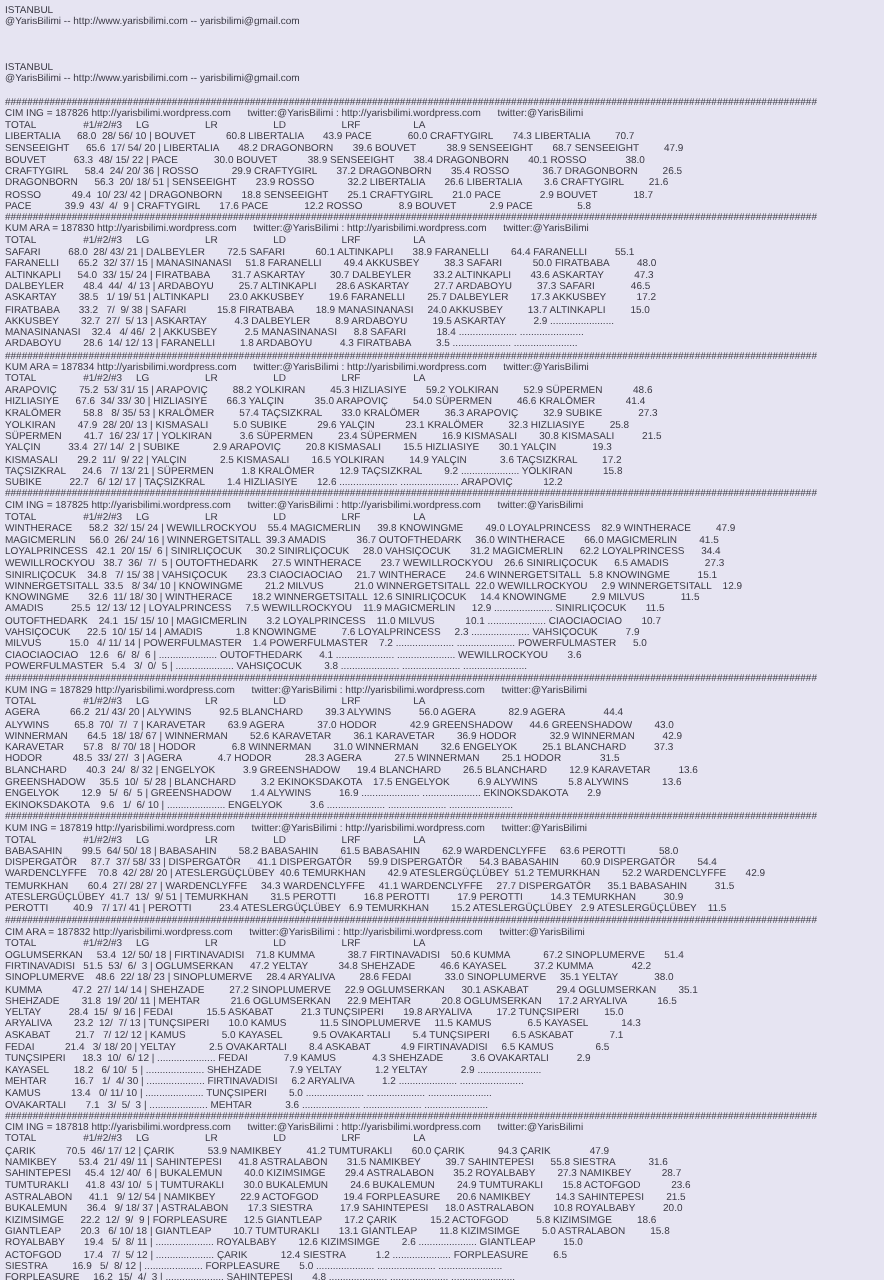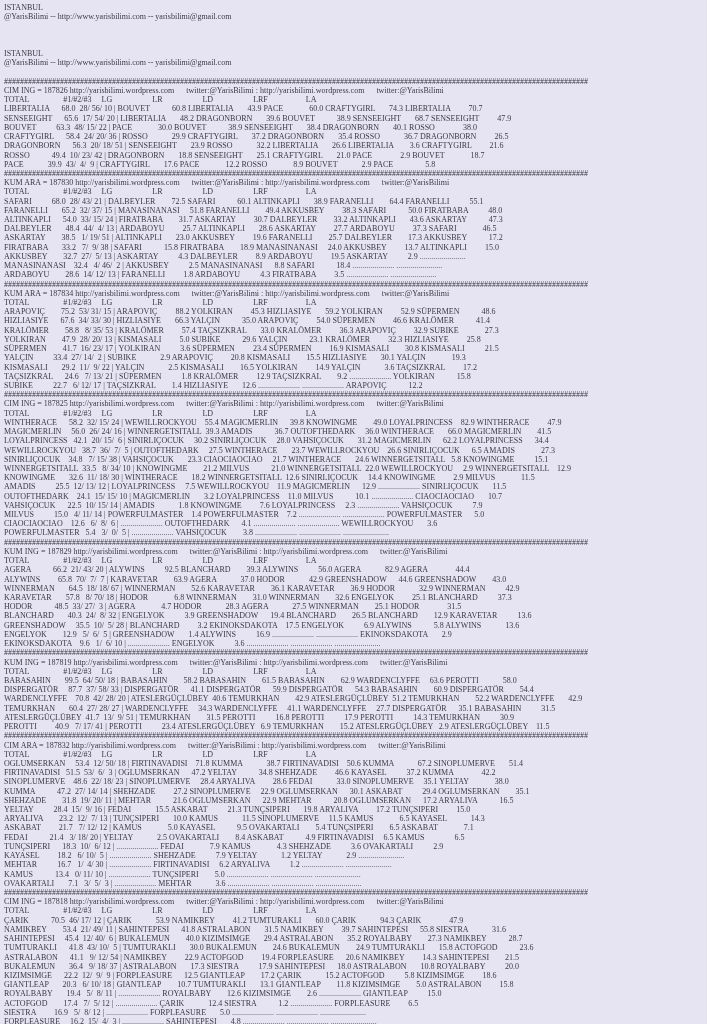--- a/index.html
+++ b/index.html
@@ -6,21 +6,21 @@
   body{
     width:707px;height:1024px;overflow:hidden;
     background:#e6e4f2;
   }
   .page{
     padding:3px 0 0 4px;
     width:703px;height:1021px;overflow:hidden;
   }
   pre{
     margin:0;padding:0;
-    font-family:Liberation Serif, serif;
+    font-family:Liberation Sans, sans-serif;
     font-size:8px;
     line-height:9.22px;
     color:#3a3944;
     white-space:pre;
   }
 </style>
 </head>
 <body>
 
 <div class="page">

